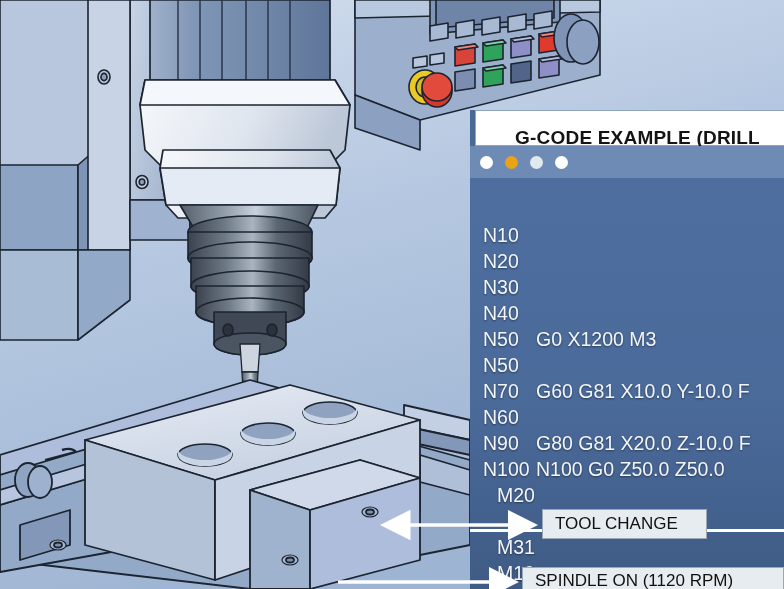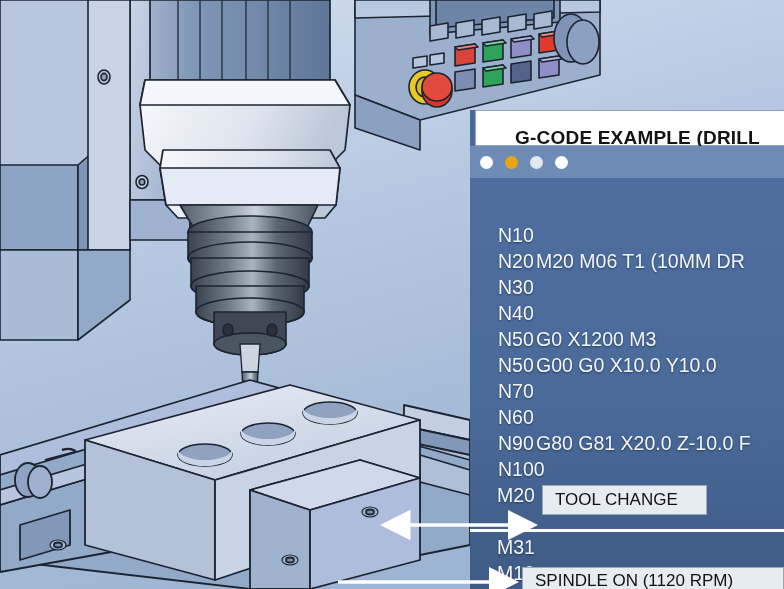--- a/index.html
+++ b/index.html
@@ -49,32 +49,32 @@
     overflow:hidden;
   }
   .codelines{
     position:absolute;left:0;top:44px;width:400px;
   }
   .cl{
     display:flex;height:26px;line-height:26px;white-space:nowrap;
     color:#f3f6fa;font-size:19.5px;
     text-shadow:0 1px 2px rgba(0,0,0,.45);
   }
-  .cl .n{width:66px;padding-left:28px;box-sizing:border-box;}
+  .cl .n{width:66px;padding-left:13px;box-sizing:border-box;}
   .cl .c{}
   .cl.single .n{width:auto;padding-left:27px;}
 
   
   .callout{
     position:absolute;background:#e7ecf1;border:1px solid #9aa7b4;
     box-sizing:border-box;display:flex;align-items:center;
     padding:0 12px;
     font-size:17px;color:#111;font-weight:normal;white-space:nowrap;
   }
-  #callout-tool{left:542px;top:485px;width:165px;height:30px;}
+  #callout-tool{left:542px;top:509px;width:165px;height:30px;}
   #callout-spindle{left:522px;top:567px;width:262px;height:28px;}
   .divider-line{position:absolute;left:470px;top:529px;width:330px;height:3px;background:#ffffff;}
 
   .arrowsvg{position:absolute;left:0;top:0;width:784px;height:589px;pointer-events:none;}
 </style>
 </head>
 <body>
 
 <div id="stage">
 
@@ -311,48 +311,48 @@
     <span class="dot w"></span>
   </div>
 
   <div class="codebody">
     <div class="codelines" id="codelines">
         <div class="cl">
           <span class="n">N10</span>
         </div>
         <div class="cl">
           <span class="n">N20</span>
-          <span class="c">M20 M06 T1  (10MM DR</span>
         </div>
         <div class="cl">
           <span class="n">N30</span>
         </div>
         <div class="cl">
           <span class="n">N40</span>
         </div>
         <div class="cl">
           <span class="n">N50</span>
           <span class="c">G0    X1200 M3</span>
         </div>
         <div class="cl">
           <span class="n">N50</span>
-          <span class="c">G00 G0  X10.0 Y10.0</span>
         </div>
         <div class="cl">
           <span class="n">N70</span>
+          <span class="c">G60 G81 X10.0 Y-10.0 F</span>
         </div>
         <div class="cl">
           <span class="n">N60</span>
         </div>
         <div class="cl">
           <span class="n">N90</span>
           <span class="c">G80 G81 X20.0 Z-10.0 F</span>
         </div>
         <div class="cl">
           <span class="n">N100</span>
+          <span class="c">N100 G0  Z50.0 Z50.0</span>
         </div>
         <div class="cl single">
           <span class="n">M20</span>
           <span class="c"></span>
         </div>
         <div class="cl single">
           <span class="n"></span>
           <span class="c"></span>
         </div>
         <div class="cl single">

